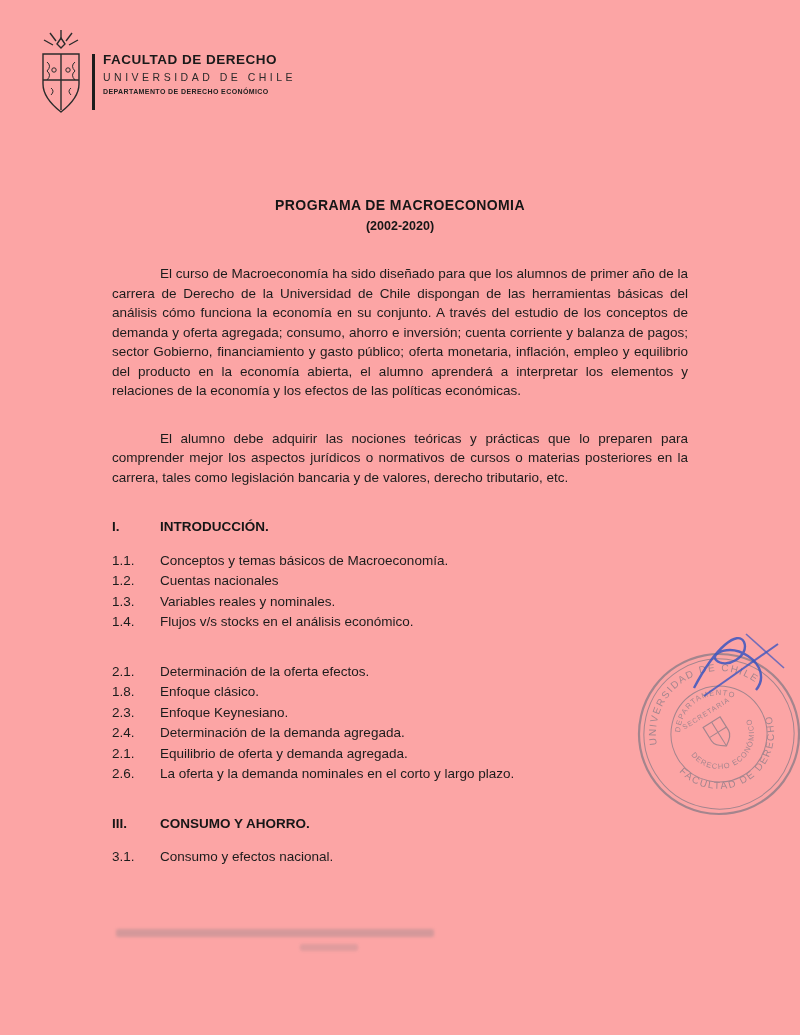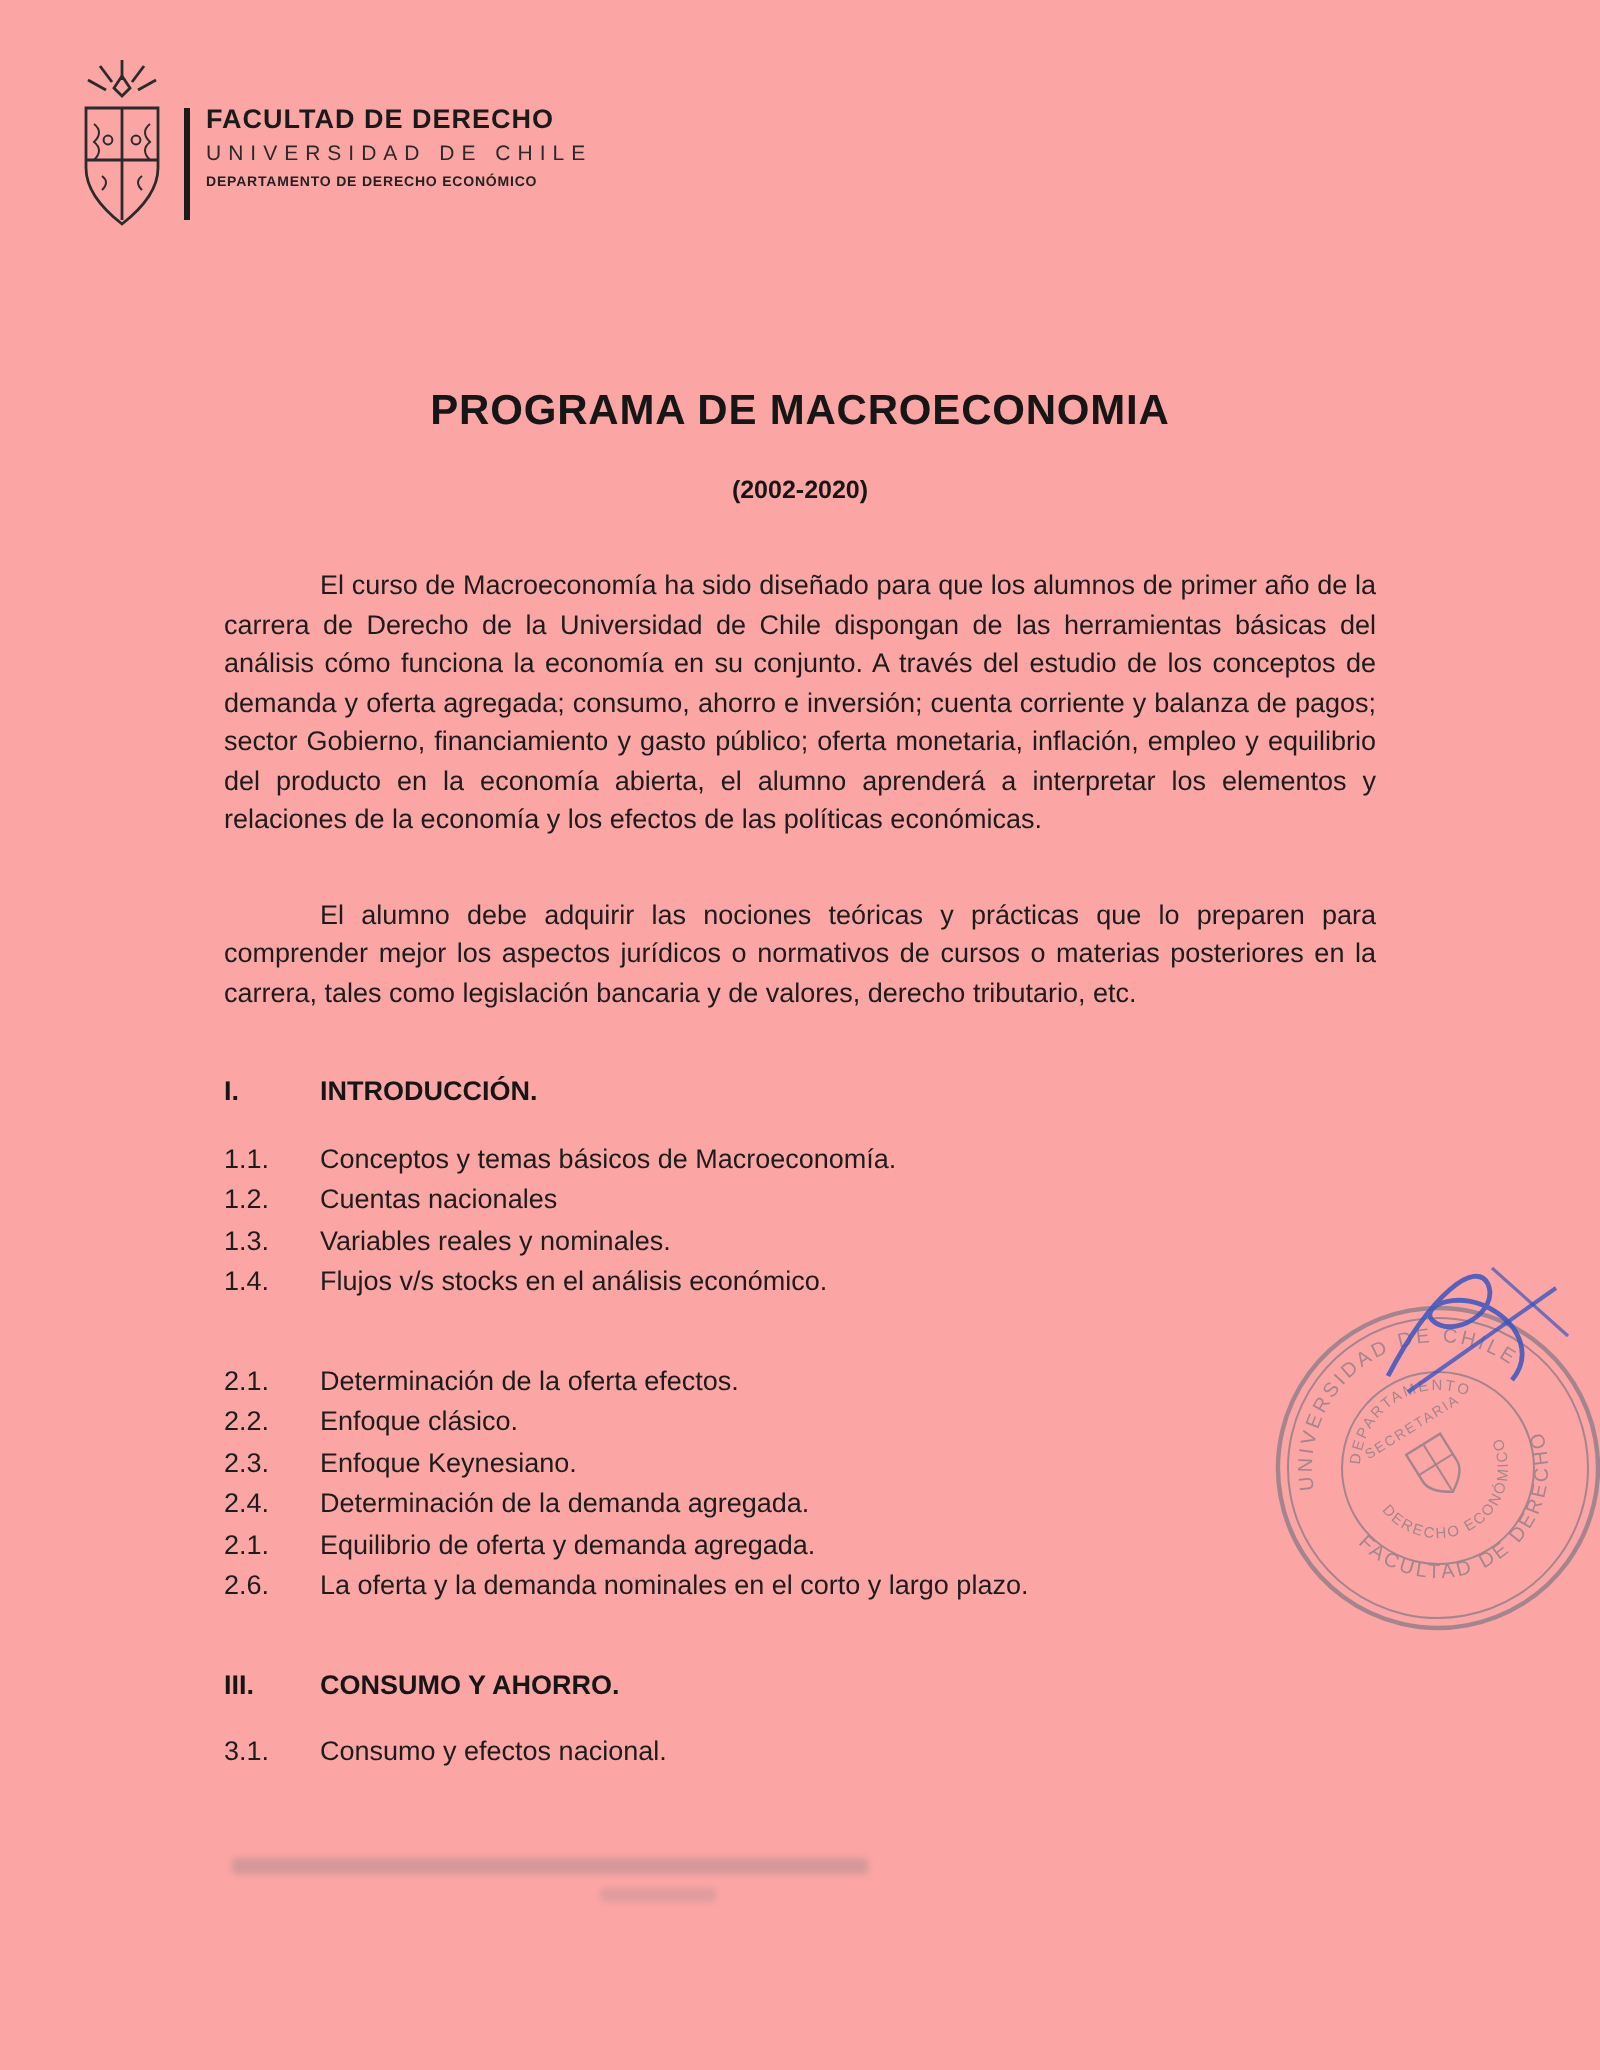--- a/index.html
+++ b/index.html
@@ -15,22 +15,22 @@
   
   .letterhead{position:absolute;left:34px;top:28px;display:flex;align-items:flex-start;}
   .crest{width:54px;height:88px;}
   .lh-bar{width:3px;height:56px;background:#1c1c1c;margin:26px 8px 0 4px;}
   .lh-text{padding-top:24px;}
   .lh-line1{font-weight:bold;font-size:13.5px;letter-spacing:.5px;color:#1a1a1a;}
   .lh-line2{font-size:10.5px;letter-spacing:3.5px;margin-top:4px;color:#2a2a2a;}
   .lh-line3{font-size:7px;font-weight:bold;letter-spacing:.4px;margin-top:5px;color:#222;}
   
   .content{position:absolute;left:112px;top:196px;width:576px;font-size:13.5px;line-height:19.5px;}
-  .doc-title{text-align:center;font-weight:bold;font-size:21px;letter-spacing:.4px;color:#161616;}
-  .doc-subtitle{text-align:center;font-weight:bold;font-size:12.5px;margin-top:20px;color:#161616;}
+  .doc-title{text-align:center;font-weight:bold;font-size:14px;letter-spacing:.4px;color:#161616;}
+  .doc-subtitle{text-align:center;font-weight:bold;font-size:12.5px;margin-top:1px;color:#161616;}
   .para{text-align:justify;text-indent:48px;margin-top:28px;color:#1c1c1c;}
   .section{margin-top:30px;}
   .sec-head{display:flex;font-weight:bold;margin-bottom:14px;color:#161616;}
   .sec-num{width:48px;flex:0 0 48px;}
   .item{display:flex;margin-bottom:1px;color:#1c1c1c;}
   .item-num{width:48px;flex:0 0 48px;}
   
   .stamp{position:absolute;left:633px;top:648px;opacity:.55;}
   .scribble{position:absolute;left:686px;top:626px;}
   
@@ -102,21 +102,21 @@
         <span>Flujos v/s stocks en el análisis económico.</span>
       </div>
     </div>
 
     <div class="section">
       <div class="item">
         <span class="item-num">2.1.</span>
         <span>Determinación de la oferta efectos.</span>
       </div>
       <div class="item">
-        <span class="item-num">2.2.</span>
+        <span class="item-num">1.8.</span>
         <span>Enfoque clásico.</span>
       </div>
       <div class="item">
         <span class="item-num">2.3.</span>
         <span>Enfoque Keynesiano.</span>
       </div>
       <div class="item">
         <span class="item-num">2.4.</span>
         <span>Determinación de la demanda agregada.</span>
       </div>

